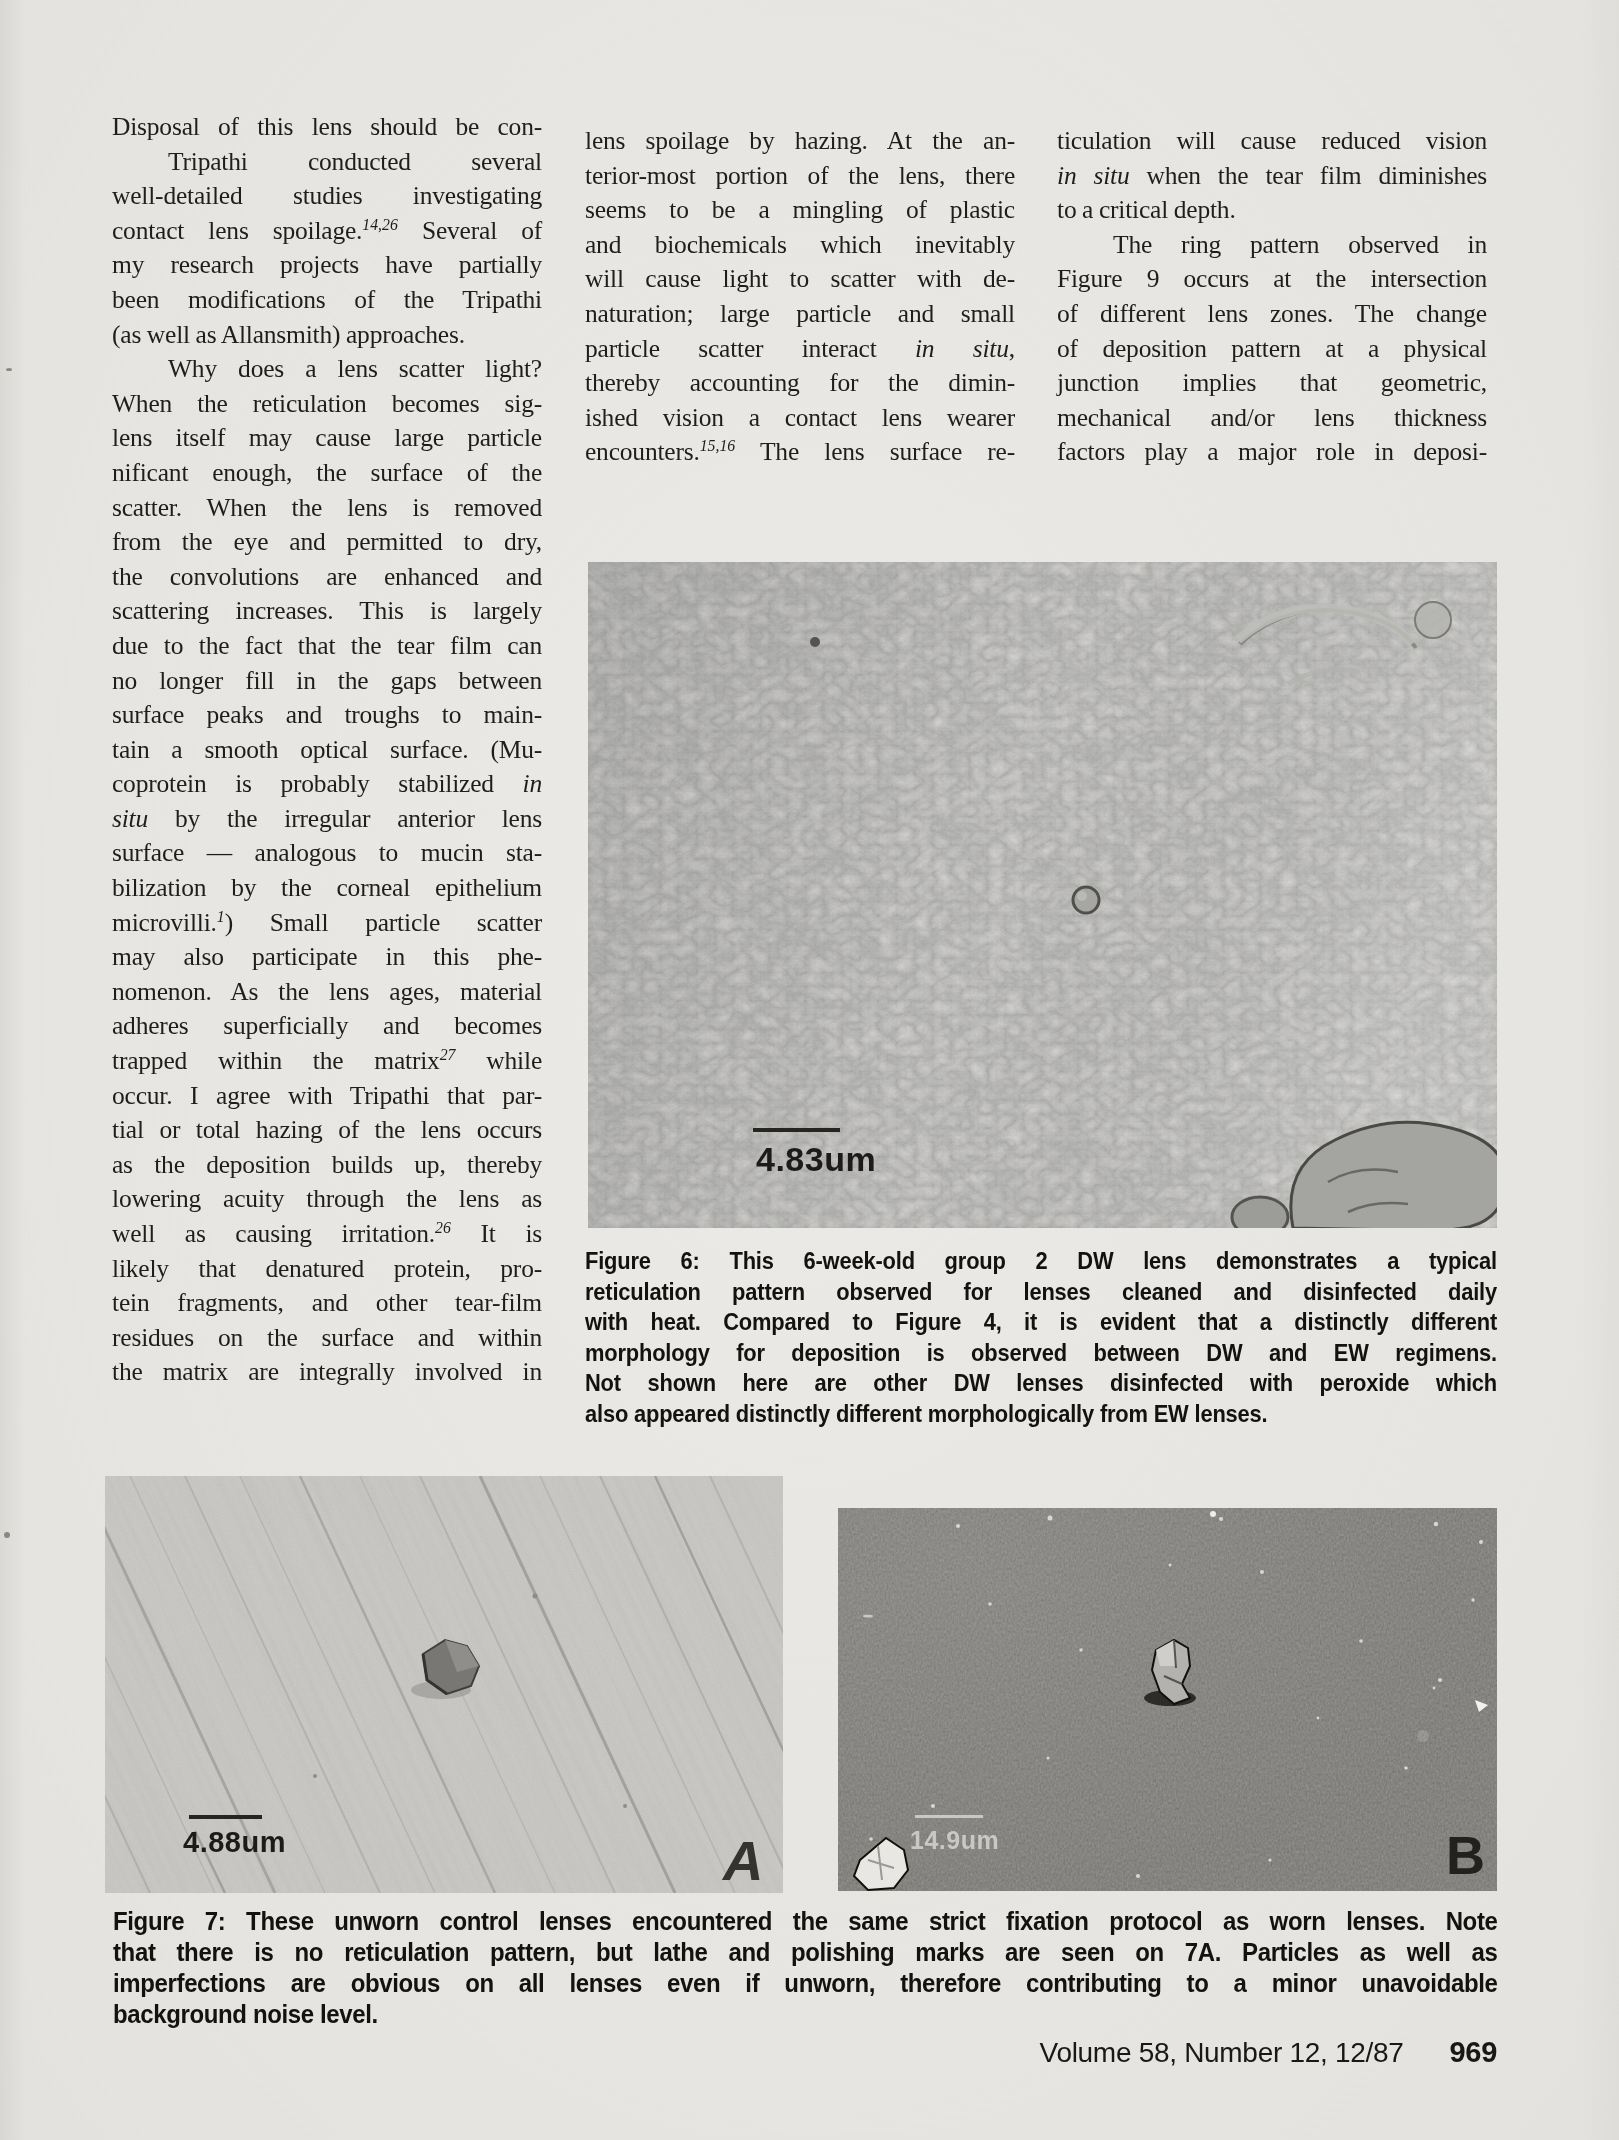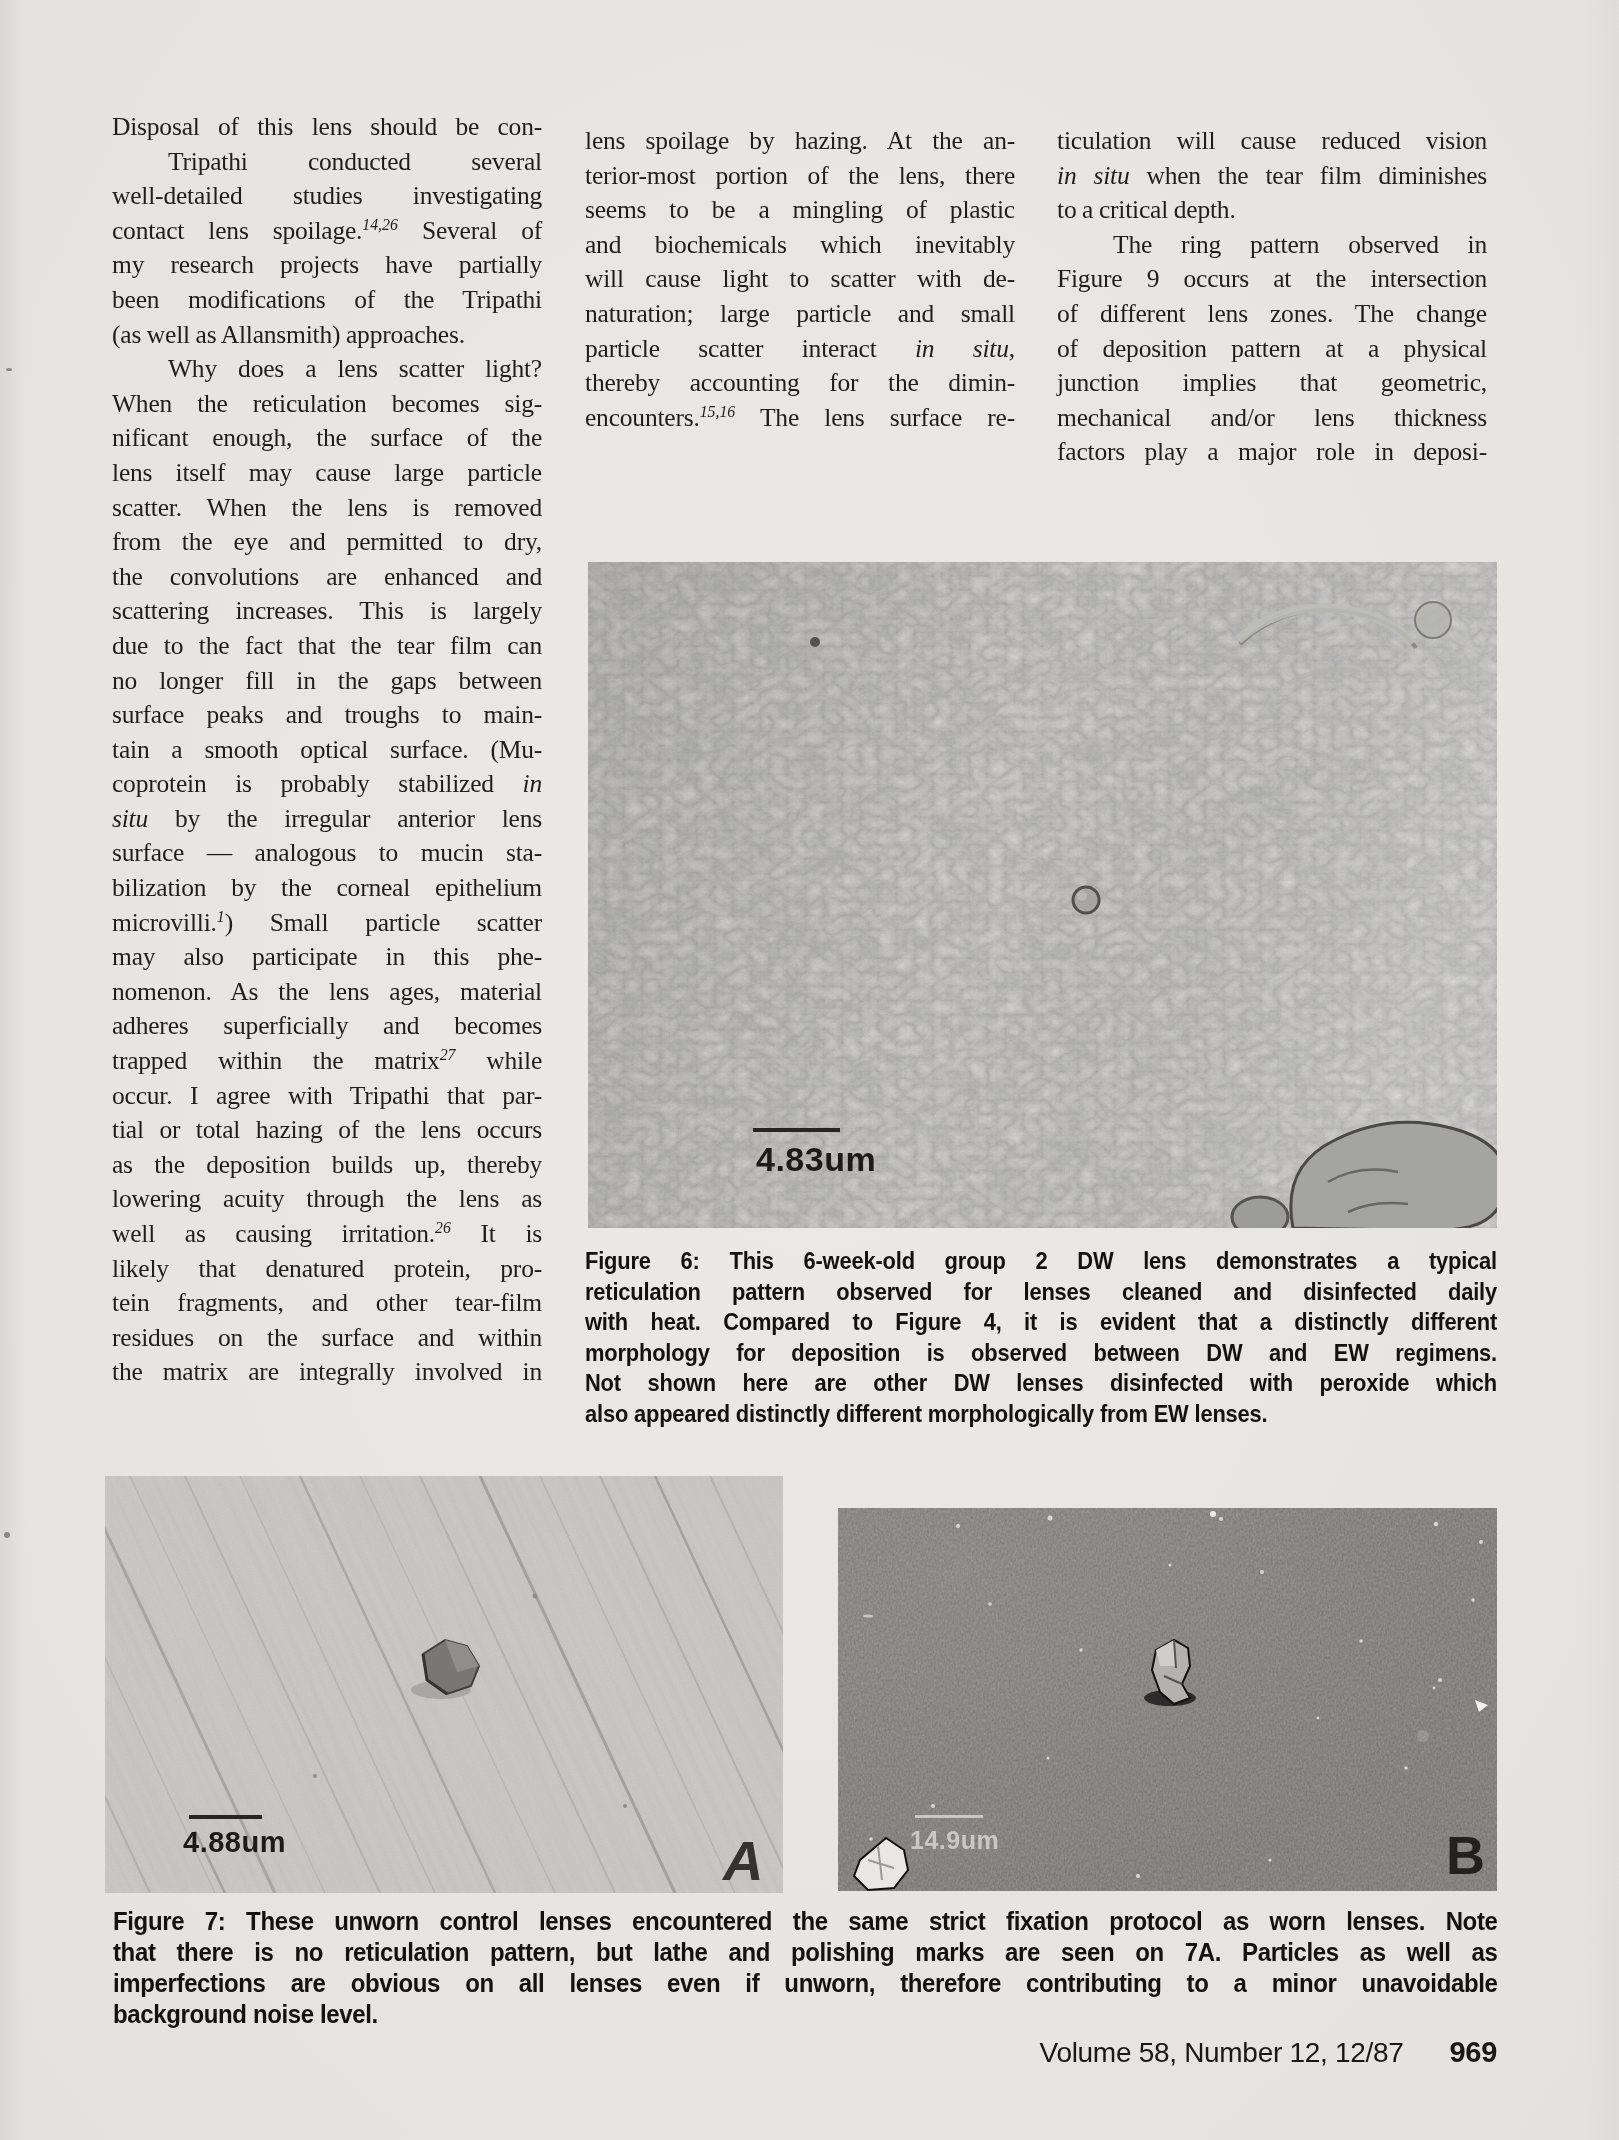--- a/index.html
+++ b/index.html
@@ -133,22 +133,22 @@
 <div class="col" id="col-left">
     <div class="line">Disposal of this lens should be con-</div>
     <div class="line indent">Tripathi conducted several</div>
     <div class="line">well-detailed studies investigating</div>
     <div class="line">contact lens spoilage.<sup>14,26</sup> Several of</div>
     <div class="line">my research projects have partially</div>
     <div class="line">been modifications of the Tripathi</div>
     <div class="line last">(as well as Allansmith) approaches.</div>
     <div class="line indent">Why does a lens scatter light?</div>
     <div class="line">When the reticulation becomes sig-</div>
+    <div class="line">lens itself may cause large particle</div>
     <div class="line">nificant enough, the surface of the</div>
-    <div class="line">lens itself may cause large particle</div>
     <div class="line">scatter. When the lens is removed</div>
     <div class="line">from the eye and permitted to dry,</div>
     <div class="line">the convolutions are enhanced and</div>
     <div class="line">scattering increases. This is largely</div>
     <div class="line">due to the fact that the tear film can</div>
     <div class="line">no longer fill in the gaps between</div>
     <div class="line">surface peaks and troughs to main-</div>
     <div class="line">tain a smooth optical surface. (Mu-</div>
     <div class="line">coprotein is probably stabilized <i>in</i></div>
     <div class="line"><i>situ</i> by the irregular anterior lens</div>
@@ -171,20 +171,21 @@
   </div>
 <div class="col" id="col-mid">
     <div class="line">lens spoilage by hazing. At the an-</div>
     <div class="line">terior-most portion of the lens, there</div>
     <div class="line">seems to be a mingling of plastic</div>
     <div class="line">and biochemicals which inevitably</div>
     <div class="line">will cause light to scatter with de-</div>
     <div class="line">naturation; large particle and small</div>
     <div class="line">particle scatter interact <i>in situ</i>,</div>
     <div class="line">thereby accounting for the dimin-</div>
+    <div class="line">ished vision a contact lens wearer</div>
     <div class="line">encounters.<sup>15,16</sup> The lens surface re-</div>
   </div>
 <div class="col" id="col-right">
     <div class="line">ticulation will cause reduced vision</div>
     <div class="line"><i>in situ</i> when the tear film diminishes</div>
     <div class="line last">to a critical depth.</div>
     <div class="line indent">The ring pattern observed in</div>
     <div class="line">Figure 9 occurs at the intersection</div>
     <div class="line">of different lens zones. The change</div>
     <div class="line">of deposition pattern at a physical</div>

